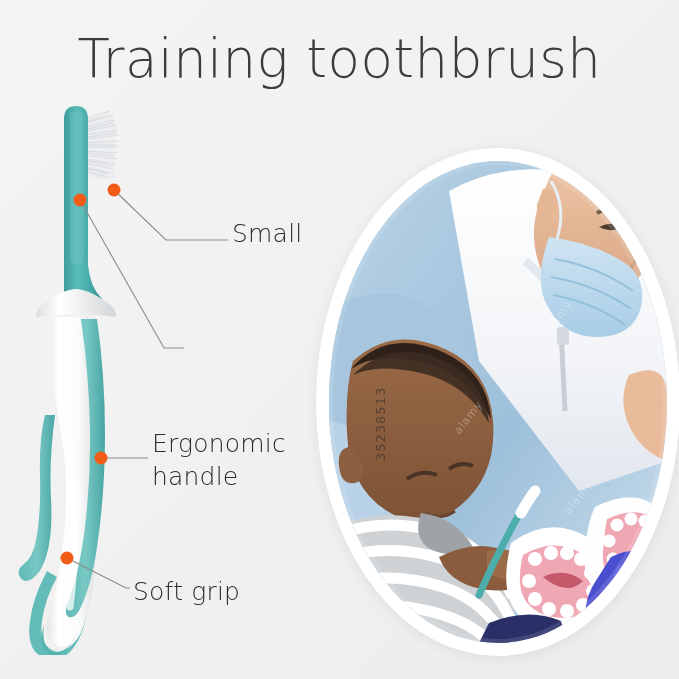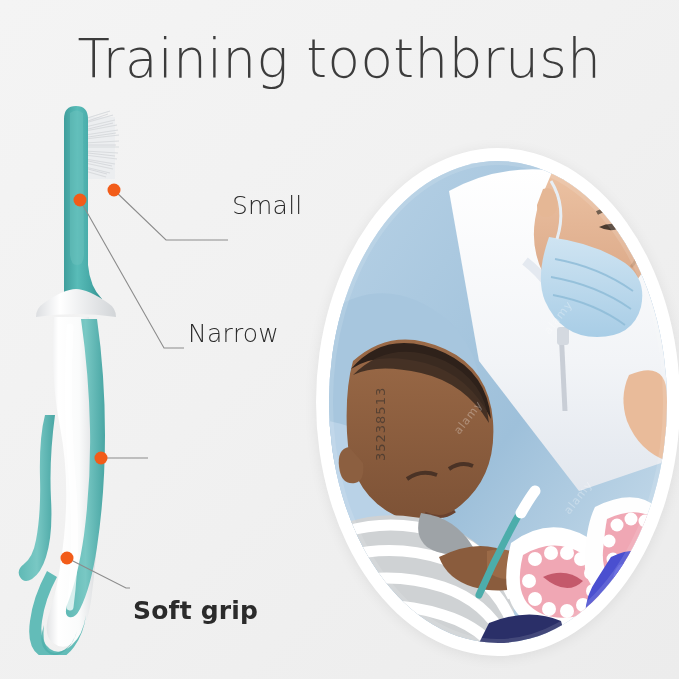--- a/index.html
+++ b/index.html
@@ -47,24 +47,24 @@
   
   .callout-label {
     position: absolute;
     font-family: "DejaVu Sans", sans-serif;
     font-weight: 300;
     font-size: 25px;
     line-height: 1.3;
     color: #2b2b2b;
     letter-spacing: 0.2px;
   }
-  #label-small-bristles { left: 232px; top: 190px; }
+  #label-small-bristles { left: 232px; top: 218px; }
   #label-narrow-head    { left: 188px; top: 318px; }
   #label-ergonomic      { left: 152px; top: 428px; }
-  #label-soft-grip      { left: 133px; top: 595px; font-weight: bold; }
+  #label-soft-grip      { left: 133px; top: 576px; }
 
   
   #callout-lines {
     position: absolute;
     left: 0; top: 0;
     width: 679px; height: 679px;
     pointer-events: none;
   }
 
   
@@ -240,21 +240,24 @@
     <circle cx="114" cy="190" r="6.5" fill="#f25c19"></circle>
     <circle cx="80" cy="200" r="6.5" fill="#f25c19"></circle>
     <circle cx="101" cy="458" r="6.5" fill="#f25c19"></circle>
     <circle cx="67" cy="558" r="6.5" fill="#f25c19"></circle>
   </svg>
 
   <div class="callout-label" id="label-small-bristles">
     <div>Small</div>
   </div>
   <div class="callout-label" id="label-narrow-head">
-    <div>Narrow</div>
+  </div>
+  <div class="callout-label" id="label-ergonomic">
+    <div>Ergonomic</div>
+    <div>handle</div>
   </div>
   <div class="callout-label" id="label-soft-grip">
     <div>Soft grip</div>
   </div>
 
   <div id="photo-circle">
     <div id="photo-ring"></div>
     <div id="photo-clip">
       <svg id="photo-inner" viewBox="0 0 338 482">
         <defs>

